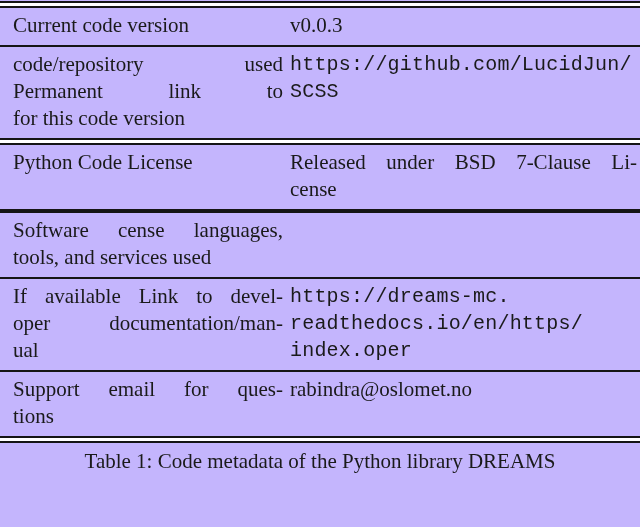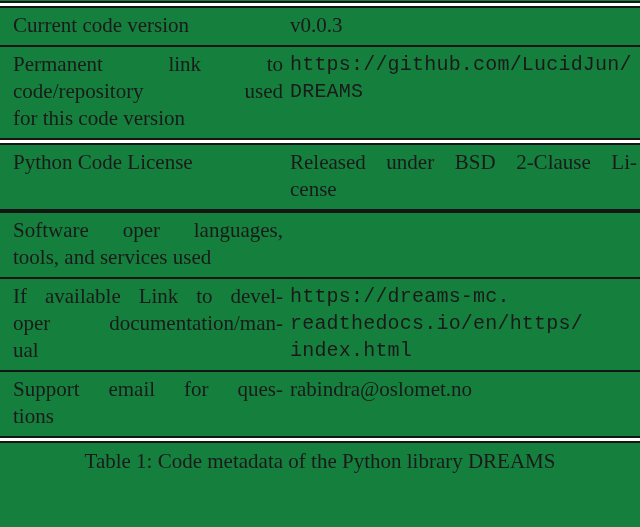--- a/index.html
+++ b/index.html
@@ -1,20 +1,20 @@
 <!DOCTYPE html>
 <html><head>
 <meta charset="utf-8">
 <style>
   html, body { margin: 0; padding: 0; background: #ffffff; }
   .page {
     position: relative;
     width: 640px;
     height: 527px;
-    background: #15803d;
+    background: #c4b5fd;
     overflow: hidden;
     font-family: "Liberation Serif", serif;
     color: #1a1a1a;
   }
   .rule-single {
     height: 2px;
     background: #151515;
   }
   .rule-double {
     height: 3px;
@@ -65,66 +65,66 @@
     </div>
     <div class="cell">
       <div class="line">v0.0.3</div>
     </div>
   </div>
 
   <div class="rule-single"></div>
 
   <div class="row">
     <div class="cell">
+      <div class="line j">code/repository used</div>
       <div class="line j">Permanent link to</div>
-      <div class="line j">code/repository used</div>
       <div class="line">for this code version</div>
     </div>
     <div class="cell mono">
       <div class="line">https://github.com/LucidJun/</div>
-      <div class="line">DREAMS</div>
+      <div class="line">SCSS</div>
     </div>
   </div>
 
   <div class="rule-double"></div>
 
   <div class="row">
     <div class="cell">
       <div class="line">Python Code License</div>
     </div>
     <div class="cell">
-      <div class="line j">Released under BSD 2-Clause Li-</div>
+      <div class="line j">Released under BSD 7-Clause Li-</div>
       <div class="line">cense</div>
     </div>
   </div>
 
   <div class="rule-single"></div>
 
 
   <div class="rule-single"></div>
 
   <div class="row">
     <div class="cell">
-      <div class="line j">Software oper languages,</div>
+      <div class="line j">Software cense languages,</div>
       <div class="line">tools, and services used</div>
     </div>
   </div>
 
   <div class="rule-single"></div>
 
   <div class="row">
     <div class="cell">
       <div class="line j">If available Link to devel-</div>
       <div class="line j">oper documentation/man-</div>
       <div class="line">ual</div>
     </div>
     <div class="cell mono">
       <div class="line">https://dreams-mc.</div>
       <div class="line">readthedocs.io/en/https/</div>
-      <div class="line">index.html</div>
+      <div class="line">index.oper</div>
     </div>
   </div>
 
   <div class="rule-single"></div>
 
   <div class="row">
     <div class="cell">
       <div class="line j">Support email for ques-</div>
       <div class="line">tions</div>
     </div>

